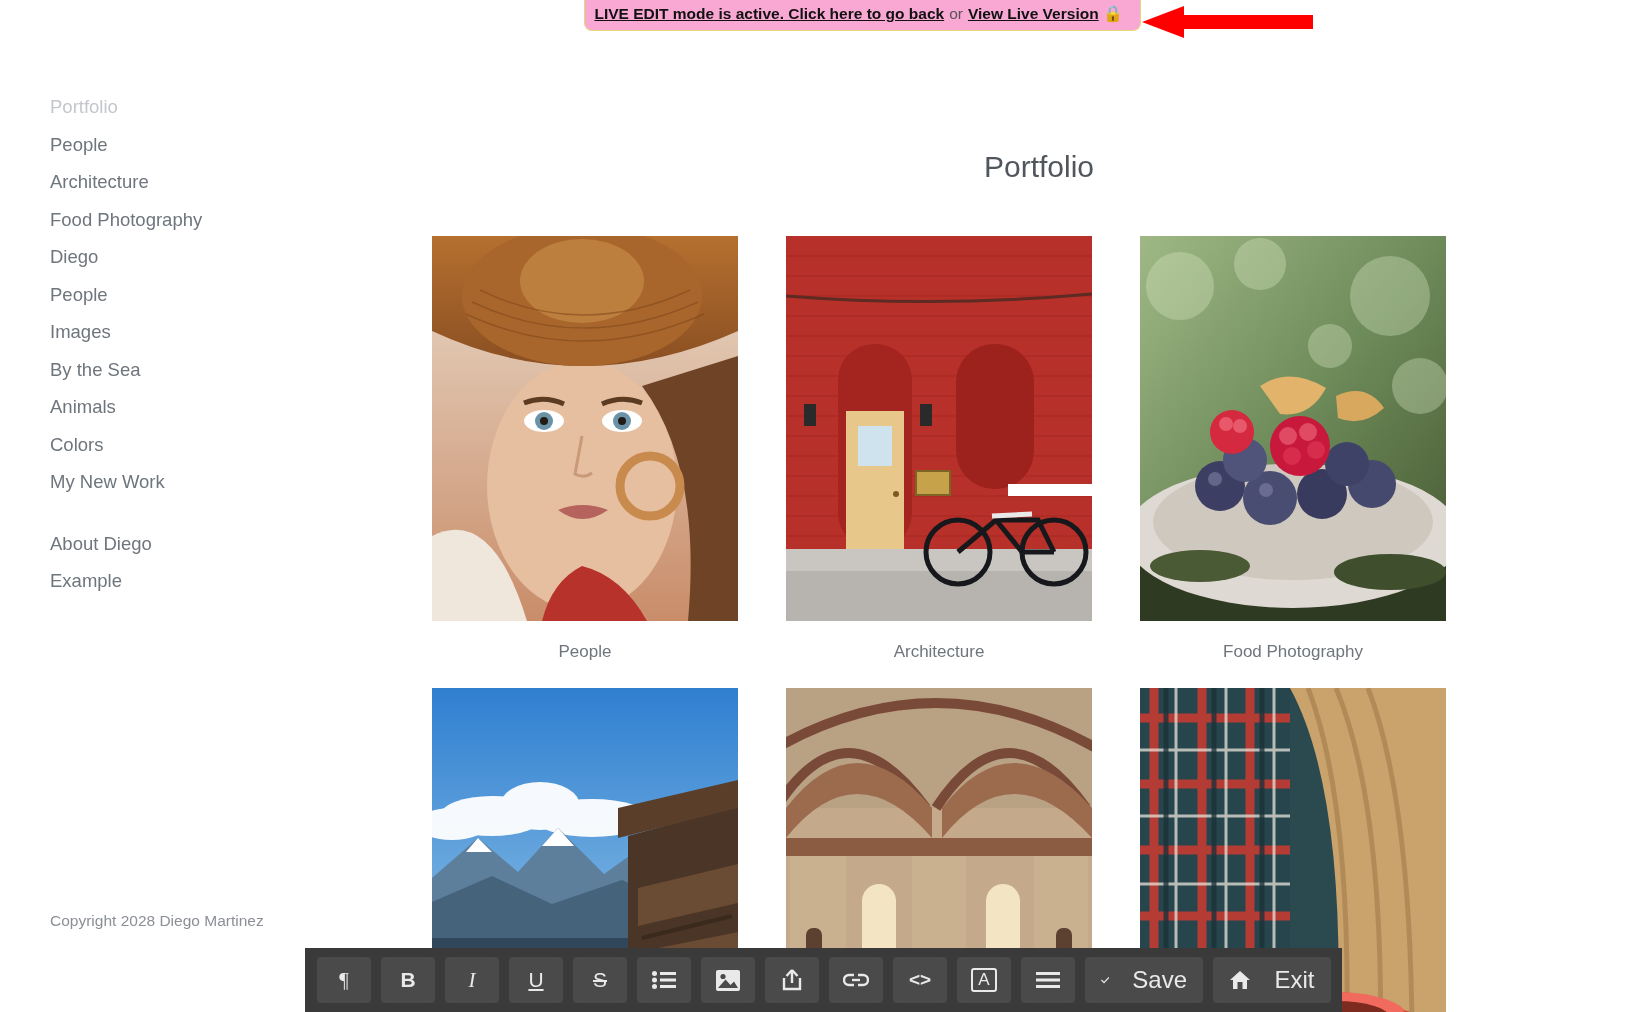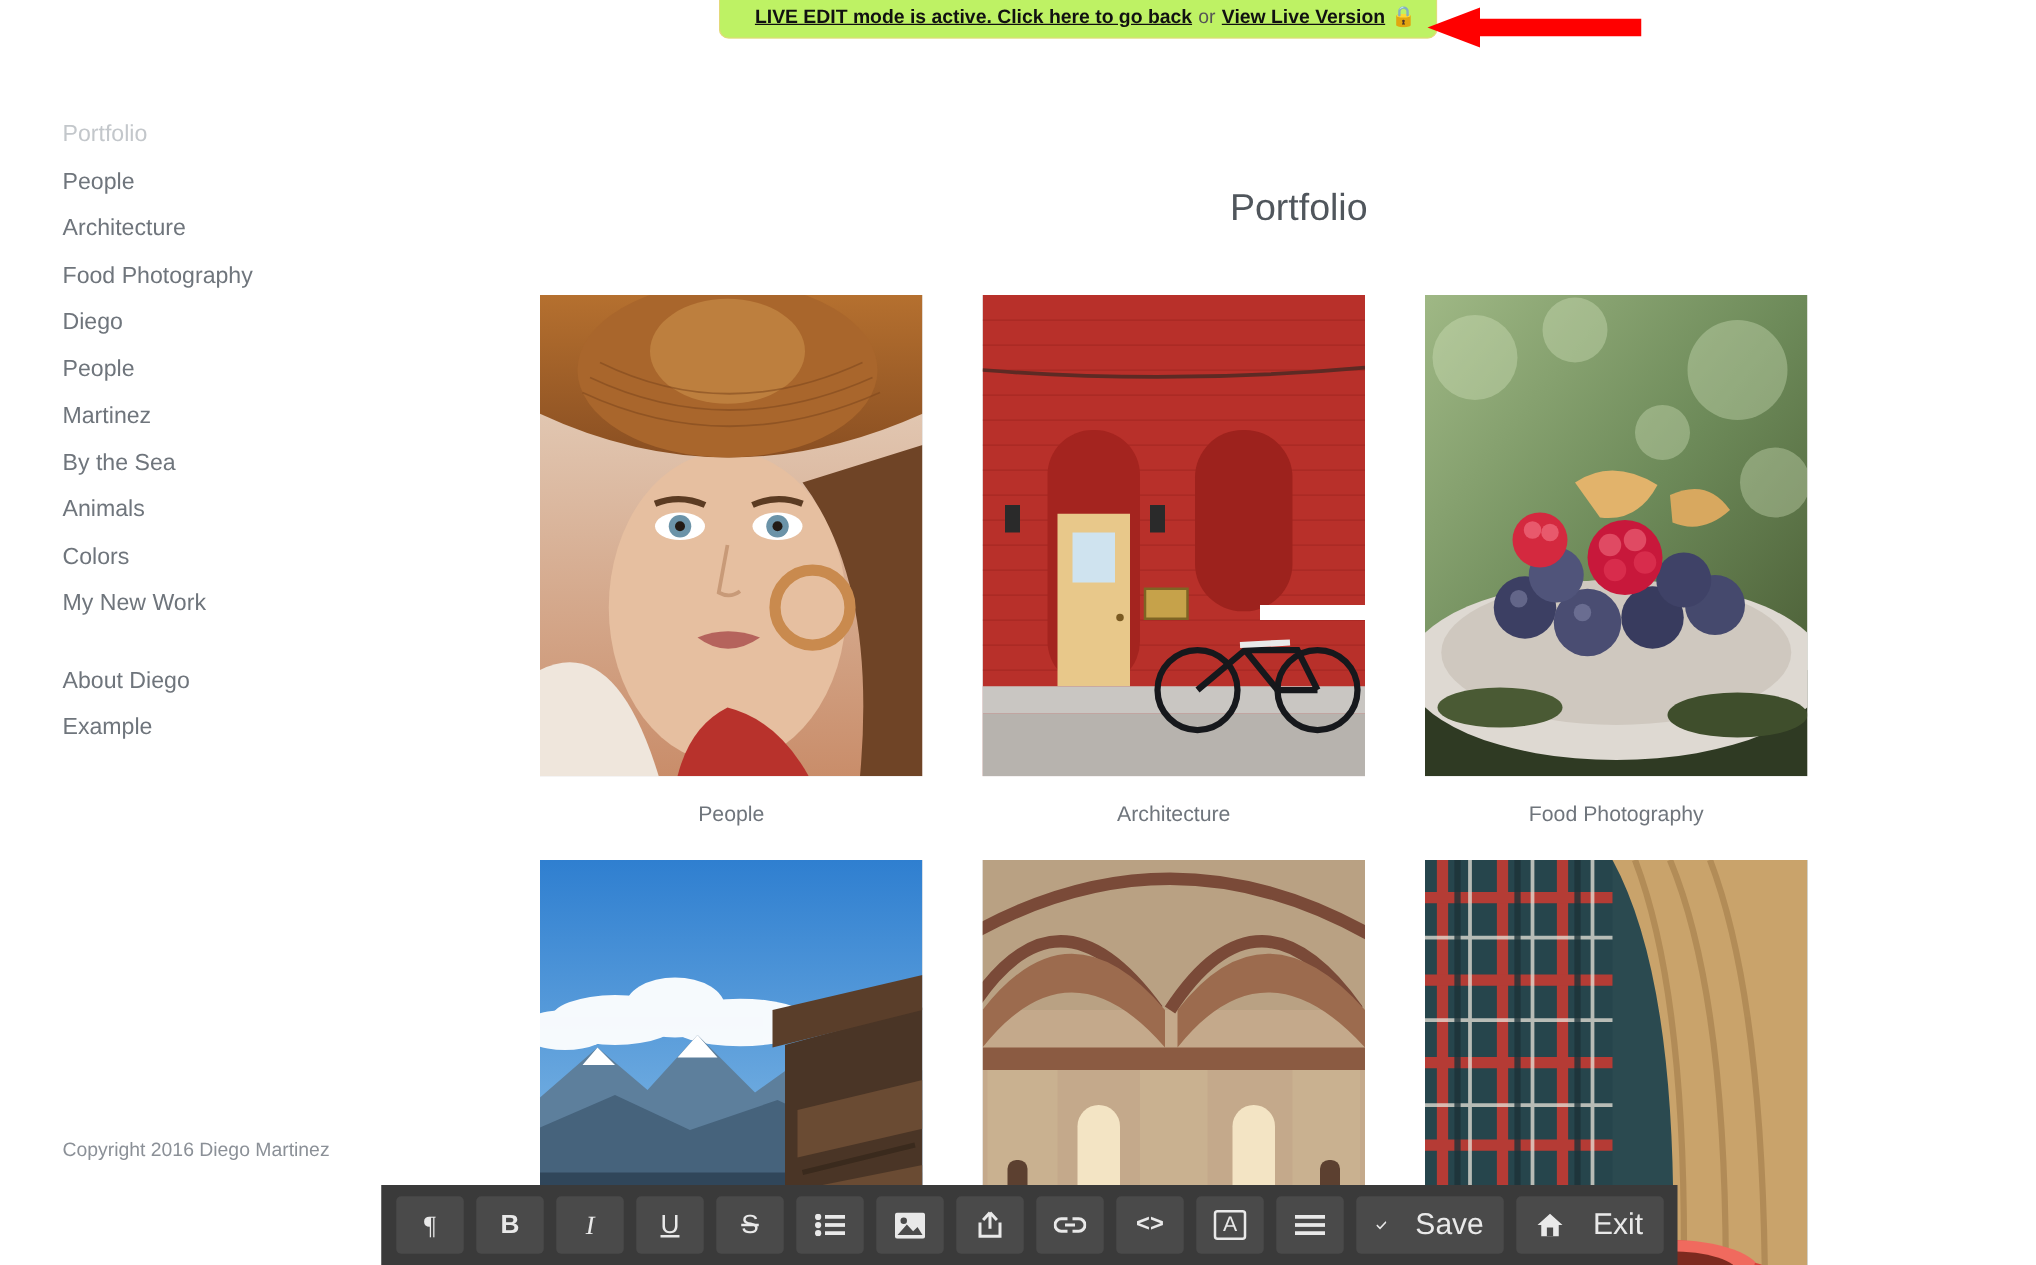--- a/index.html
+++ b/index.html
@@ -12,25 +12,25 @@
   body { position: relative; }
 
   
   .banner-wrap {
     position: absolute; top: 0; left: 0; width: 100%;
     height: 40px;
     display: flex; justify-content: center; align-items: flex-start;
     z-index: 40;
   }
   .live-banner {
-    background: #bef264;
+    background: #f9a8d4;
     border: 1px solid #e3d97a;
     border-top: none;
     border-radius: 0 0 8px 8px;
-    padding: 5px 16px 7px 28px;
+    padding: 5px 16px 7px 9px;
     font-size: 15.5px;
     color: #222;
     white-space: nowrap;
     display: flex; align-items: center; gap: 5px;
     margin-left: 96px;
   }
   .live-banner a {
     color: #111; font-weight: bold; text-decoration: underline;
     cursor: pointer;
   }
@@ -137,33 +137,33 @@
 </svg>
 
 <div class="sidebar">
 
   <div class="nav-item muted">Portfolio</div>
   <div class="nav-item">People</div>
   <div class="nav-item">Architecture</div>
   <div class="nav-item">Food Photography</div>
   <div class="nav-item">Diego</div>
   <div class="nav-item">People</div>
-  <div class="nav-item">Martinez</div>
+  <div class="nav-item">Images</div>
   <div class="nav-item">By the Sea</div>
   <div class="nav-item">Animals</div>
   <div class="nav-item">Colors</div>
   <div class="nav-item">My New Work</div>
 
   <div class="nav-gap"></div>
 
   <div class="nav-item">About Diego</div>
   <div class="nav-item">Example</div>
 </div>
 
-<div class="copyright">Copyright 2016 Diego Martinez</div>
+<div class="copyright">Copyright 2028 Diego Martinez</div>
 
 <div class="main">
   <div class="page-heading">Portfolio</div>
 
   <div class="grid">
 
     <div class="cell">
       <div class="thumb">
         <svg viewBox="0 0 306 385" preserveAspectRatio="xMidYMid slice">
           <defs>

